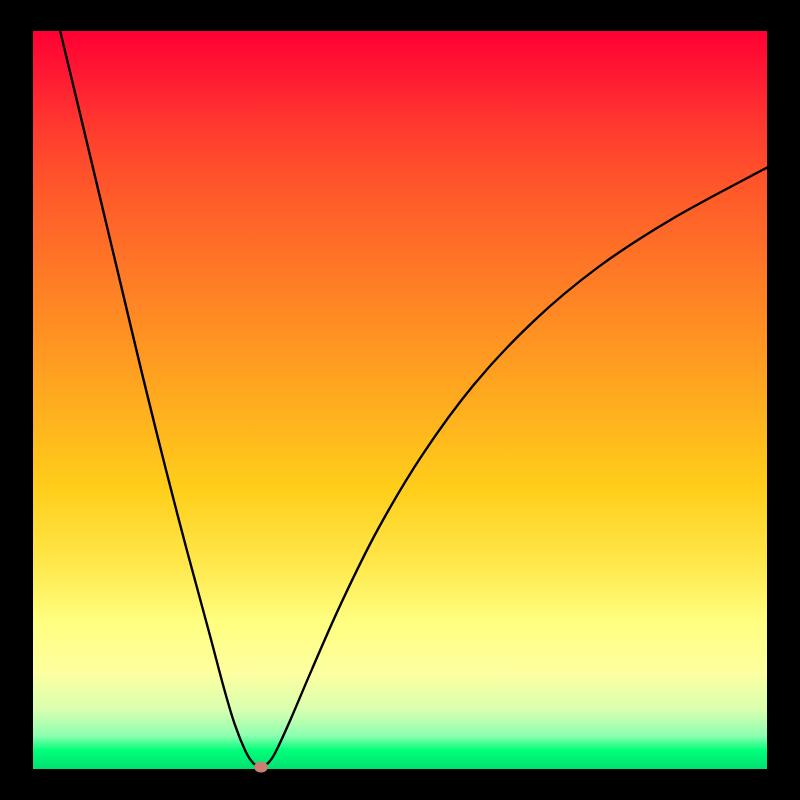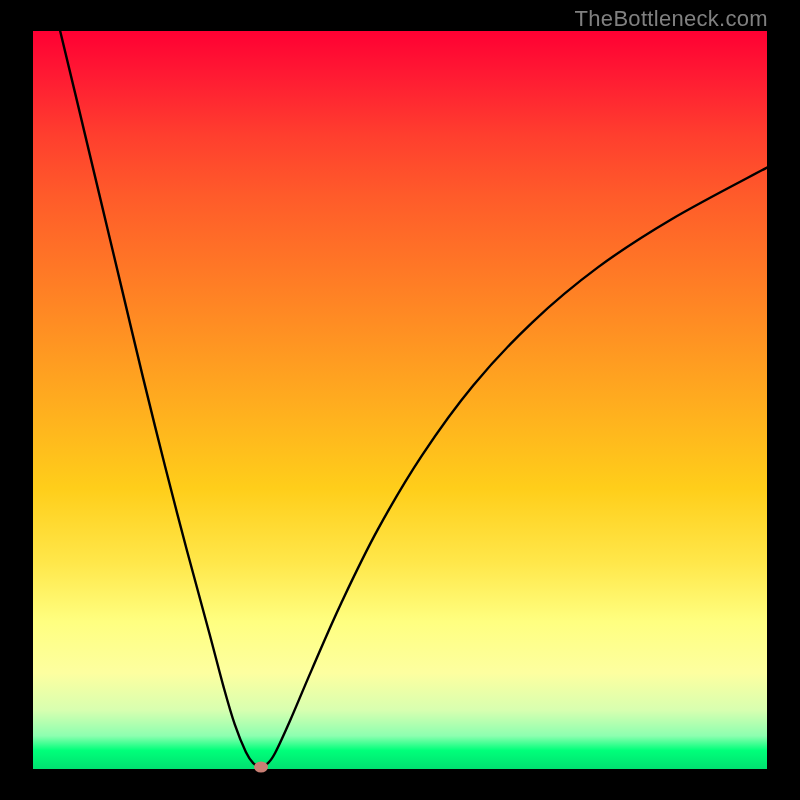--- a/index.html
+++ b/index.html
@@ -72,14 +72,13 @@
 </head>
 <body>
 
 <div class="frame">
   <div class="plot">
     <svg class="curve" viewBox="0 0 734 738" preserveAspectRatio="none">
       <path id="curve-path" fill="none" stroke="#000000" stroke-width="2.4" stroke-linecap="round" stroke-linejoin="round" d="M 27.16 0.00 C 30.20 12.62, 37.04 40.89, 44.04 70.11 C 51.04 99.33, 58.13 129.15, 66.06 162.36 C 73.99 195.57, 80.15 221.40, 88.08 254.61 C 96.01 287.82, 102.17 314.31, 110.10 346.86 C 118.03 379.41, 124.19 404.20, 132.12 435.42 C 140.05 466.64, 146.21 490.40, 154.14 520.29 C 162.07 550.18, 169.55 576.89, 176.16 601.47 C 182.77 626.05, 186.22 640.21, 190.84 656.82 C 195.46 673.42, 197.89 682.16, 201.85 693.72 C 205.81 705.28, 209.56 714.12, 212.86 721.03 C 216.16 727.93, 217.56 729.44, 220.20 732.10 C 222.84 734.75, 224.90 735.79, 227.54 735.79 C 230.18 735.79, 232.24 734.62, 234.88 732.10 C 237.52 729.57, 238.26 729.34, 242.22 721.76 C 246.18 714.19, 250.29 705.04, 256.90 690.03 C 263.51 675.02, 269.67 659.62, 278.92 638.37 C 288.17 617.12, 296.39 597.19, 308.28 571.95 C 320.17 546.71, 330.45 524.72, 344.98 498.15 C 359.51 471.58, 371.84 450.25, 389.02 424.35 C 406.20 398.45, 420.58 378.15, 440.40 354.24 C 460.22 330.33, 476.66 312.76, 499.12 291.51 C 521.58 270.26, 540.08 254.76, 565.18 236.16 C 590.28 217.56, 608.19 206.12, 638.58 188.19 C 668.97 170.26, 716.82 145.83, 734.00 136.53"></path>
     </svg>
     <div class="minimum-dot" id="min-dot" style="left: 227.54px; top: 735.786px; background: rgb(201, 127, 116);"></div>
   </div>
-  <div class="watermark">TheBottleneck.com</div>
 </div>
 
 </body></html>

